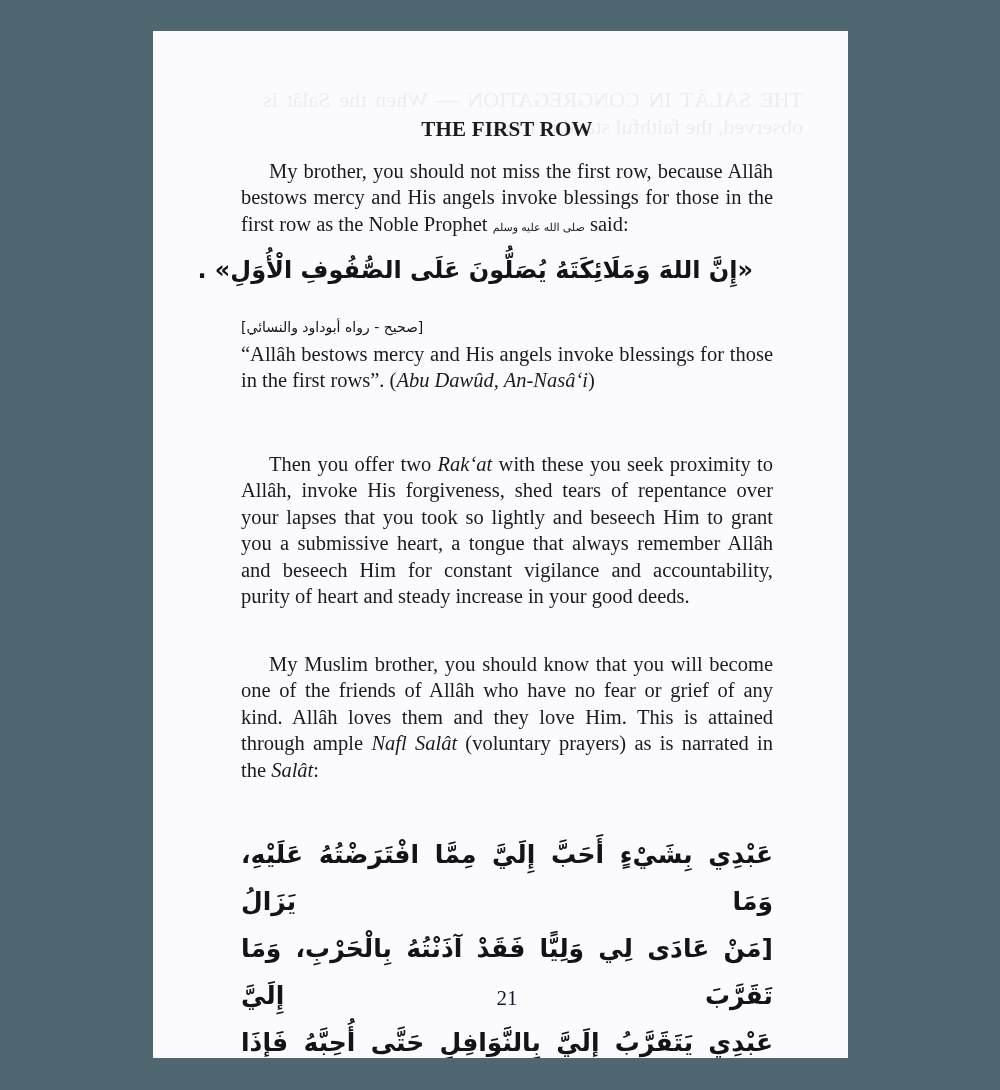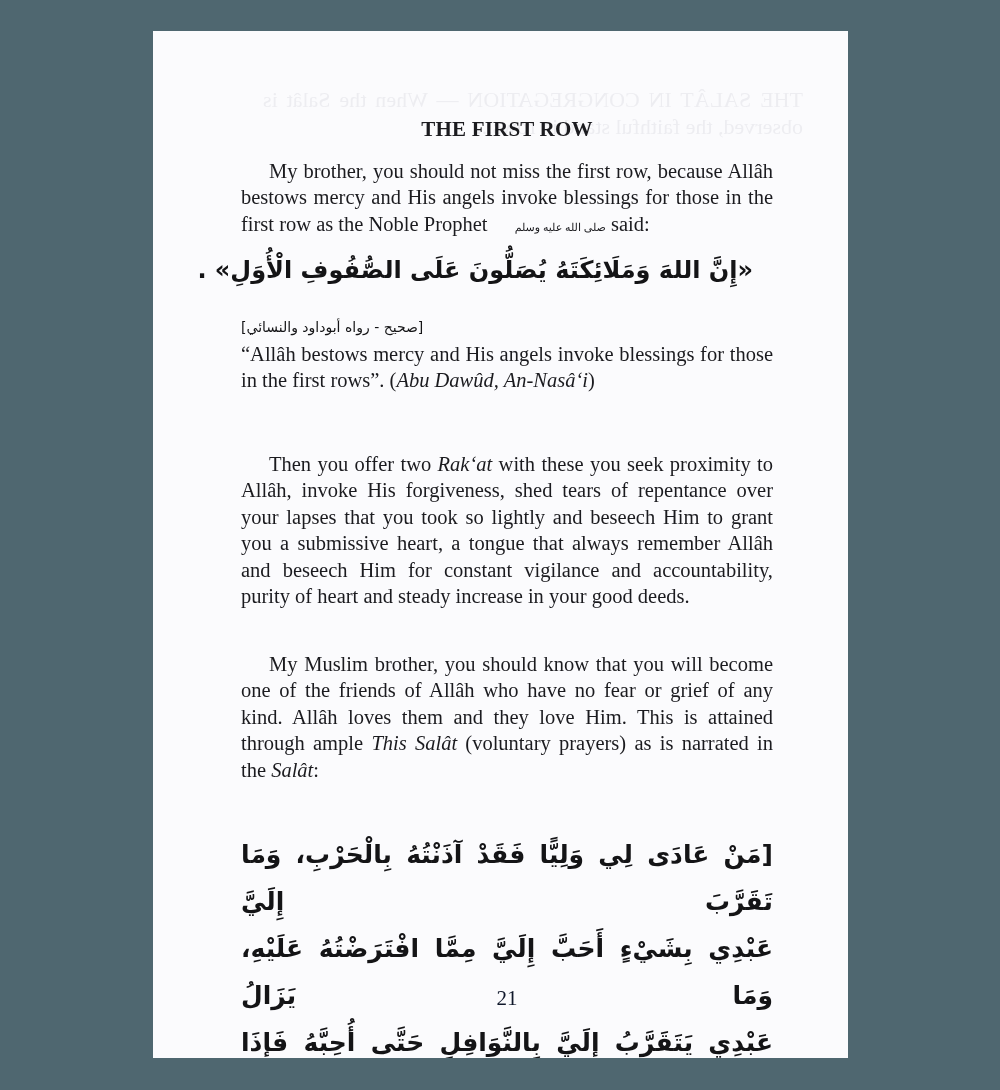--- a/index.html
+++ b/index.html
@@ -94,25 +94,24 @@
       font-size: 25px;
       line-height: 47px;
       text-align: justify;
       text-align-last: justify;
     }
     .arabic-hadith div {
       text-align: justify;
       text-align-last: justify;
     }
     .pbuh {
-      font-family: Liberation Serif, serif;
+      font-family: Liberation Sans, sans-serif;
       font-size: 11px;
       direction: rtl;
       unicode-bidi: isolate;
-      margin-left: 22px;
     }
     em { font-style: italic; }
     .page-number {
       position: absolute;
       top: 955px;
       left: 0;
       width: 532px;
       text-align: center;
       font-size: 21px;
       color: #0f172a;
@@ -130,23 +129,23 @@
     <div class="para indent" style="top:127px;"><span>My brother, you should not miss the first row, because Allâh bestows mercy and His angels invoke blessings for those in the first row as the Noble Prophet </span><span class="pbuh">صلى الله عليه وسلم</span><span> said:</span></div>
 
     <div class="arabic arabic-1">«إِنَّ اللهَ وَمَلَائِكَتَهُ يُصَلُّونَ عَلَى الصُّفُوفِ الْأُوَلِ» .</div>
 
     <div class="arabic arabic-ref">[صحيح - رواه أبوداود والنسائي]</div>
 
     <div class="para" style="top:310px;"><span>“Allâh bestows mercy and His angels invoke blessings for those in the first rows”. (</span><em>Abu Dawûd, An-Nasâ‘i</em><span>)</span></div>
 
     <div class="para indent" style="top:420px;"><span>Then you offer two </span><em>Rak‘at</em><span> with these you seek proximity to Allâh, invoke His forgiveness, shed tears of repentance over your lapses that you took so lightly and beseech Him to grant you a submissive heart, a tongue that always remember Allâh and beseech Him for constant vigilance and accountability, purity of heart and steady increase in your good deeds.</span></div>
 
-    <div class="para indent" style="top:620px;"><span>My Muslim brother, you should know that you will become one of the friends of Allâh who have no fear or grief of any kind. Allâh loves them and they love Him. This is attained through ample </span><em>This Salât</em><span> (voluntary prayers) as is narrated in the </span><em>Salât</em><span>:</span></div>
+    <div class="para indent" style="top:620px;"><span>My Muslim brother, you should know that you will become one of the friends of Allâh who have no fear or grief of any kind. Allâh loves them and they love Him. This is attained through ample </span><em>Nafl Salât</em><span> (voluntary prayers) as is narrated in the </span><em>Salât</em><span>:</span></div>
 
     <div class="arabic arabic-hadith">
+      <div>عَبْدِي بِشَيْءٍ أَحَبَّ إِلَيَّ مِمَّا افْتَرَضْتُهُ عَلَيْهِ، وَمَا يَزَالُ</div>
       <div>[مَنْ عَادَى لِي وَلِيًّا فَقَدْ آذَنْتُهُ بِالْحَرْبِ، وَمَا تَقَرَّبَ إِلَيَّ</div>
-      <div>عَبْدِي بِشَيْءٍ أَحَبَّ إِلَيَّ مِمَّا افْتَرَضْتُهُ عَلَيْهِ، وَمَا يَزَالُ</div>
       <div>عَبْدِي يَتَقَرَّبُ إِلَيَّ بِالنَّوَافِلِ حَتَّى أُحِبَّهُ فَإِذَا أَحْبَبْتُهُ كُنْتُ</div>
     </div>
 
     <div class="page-number">21</div>
   </div>
 </div>
 
 </body></html>

